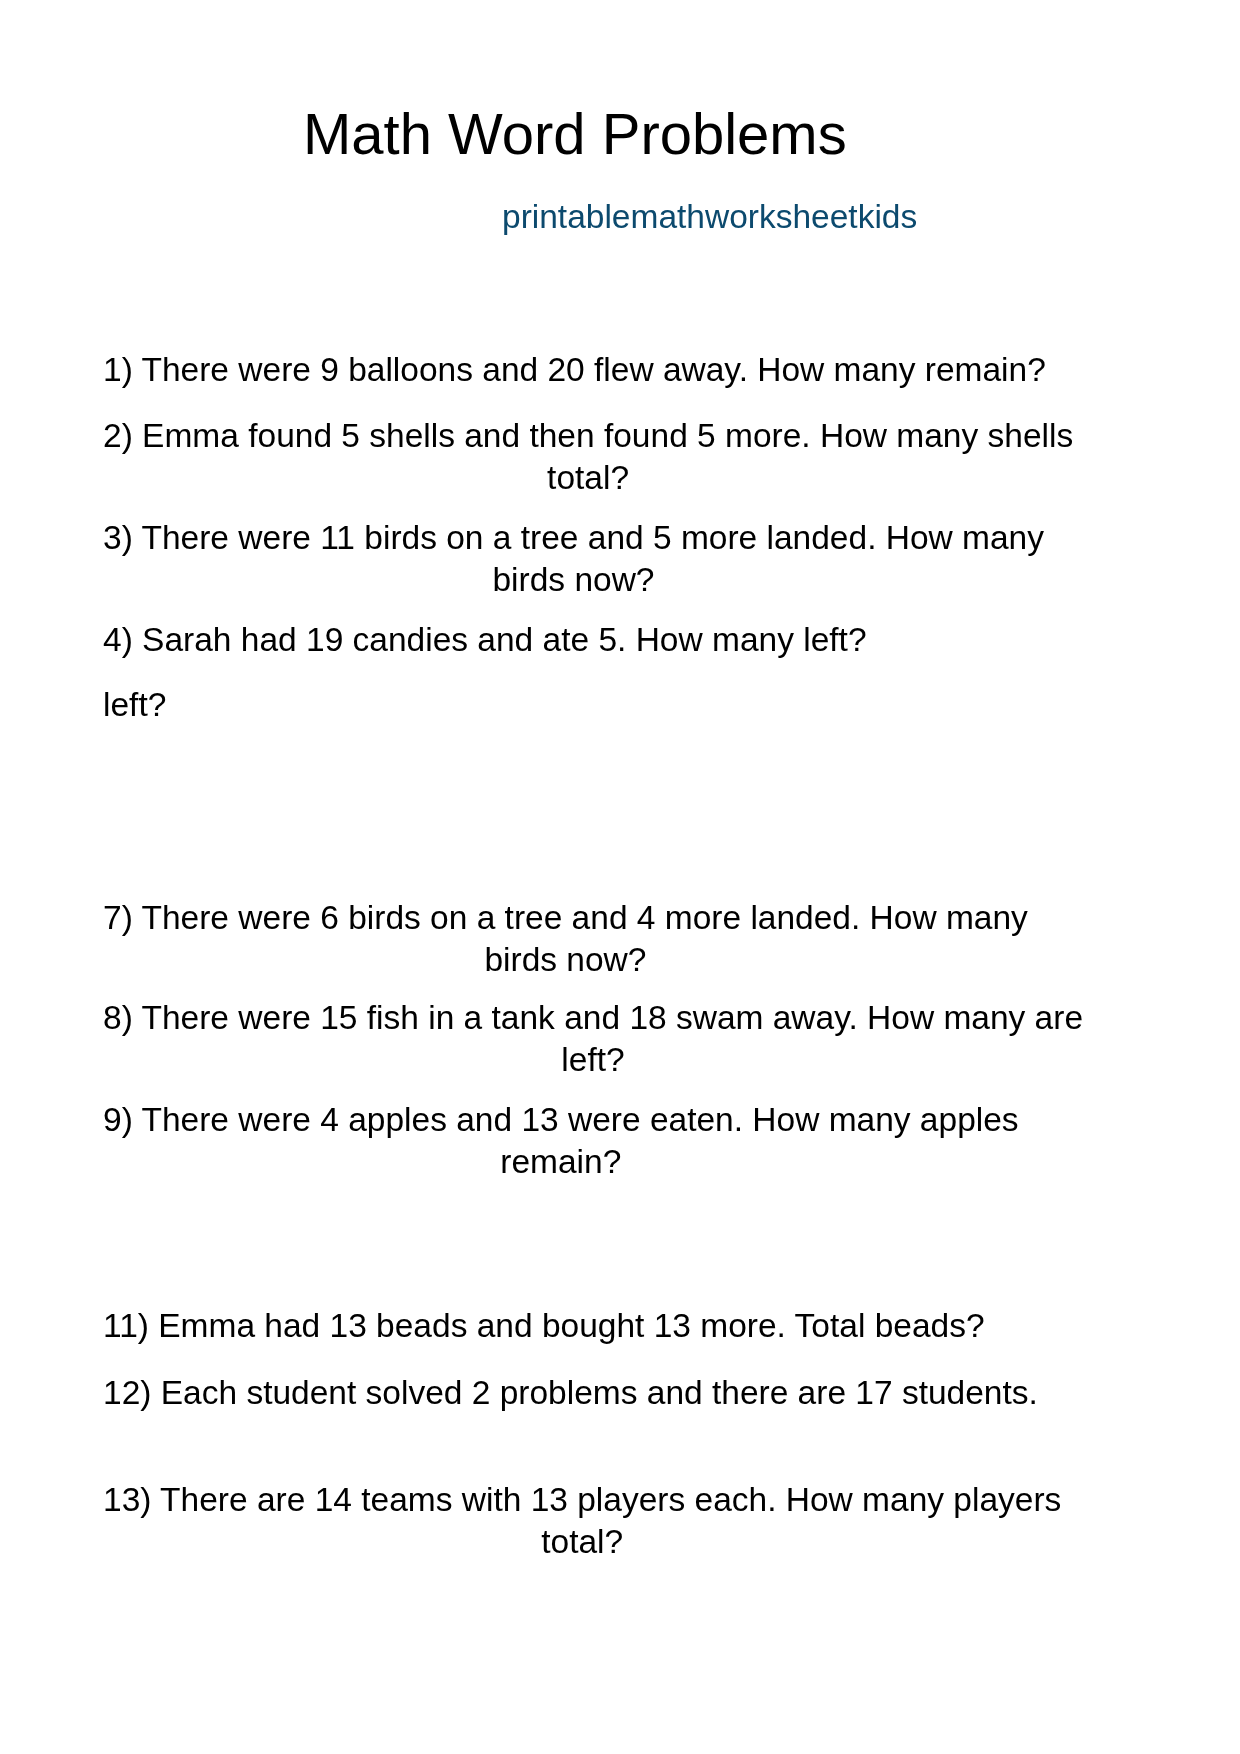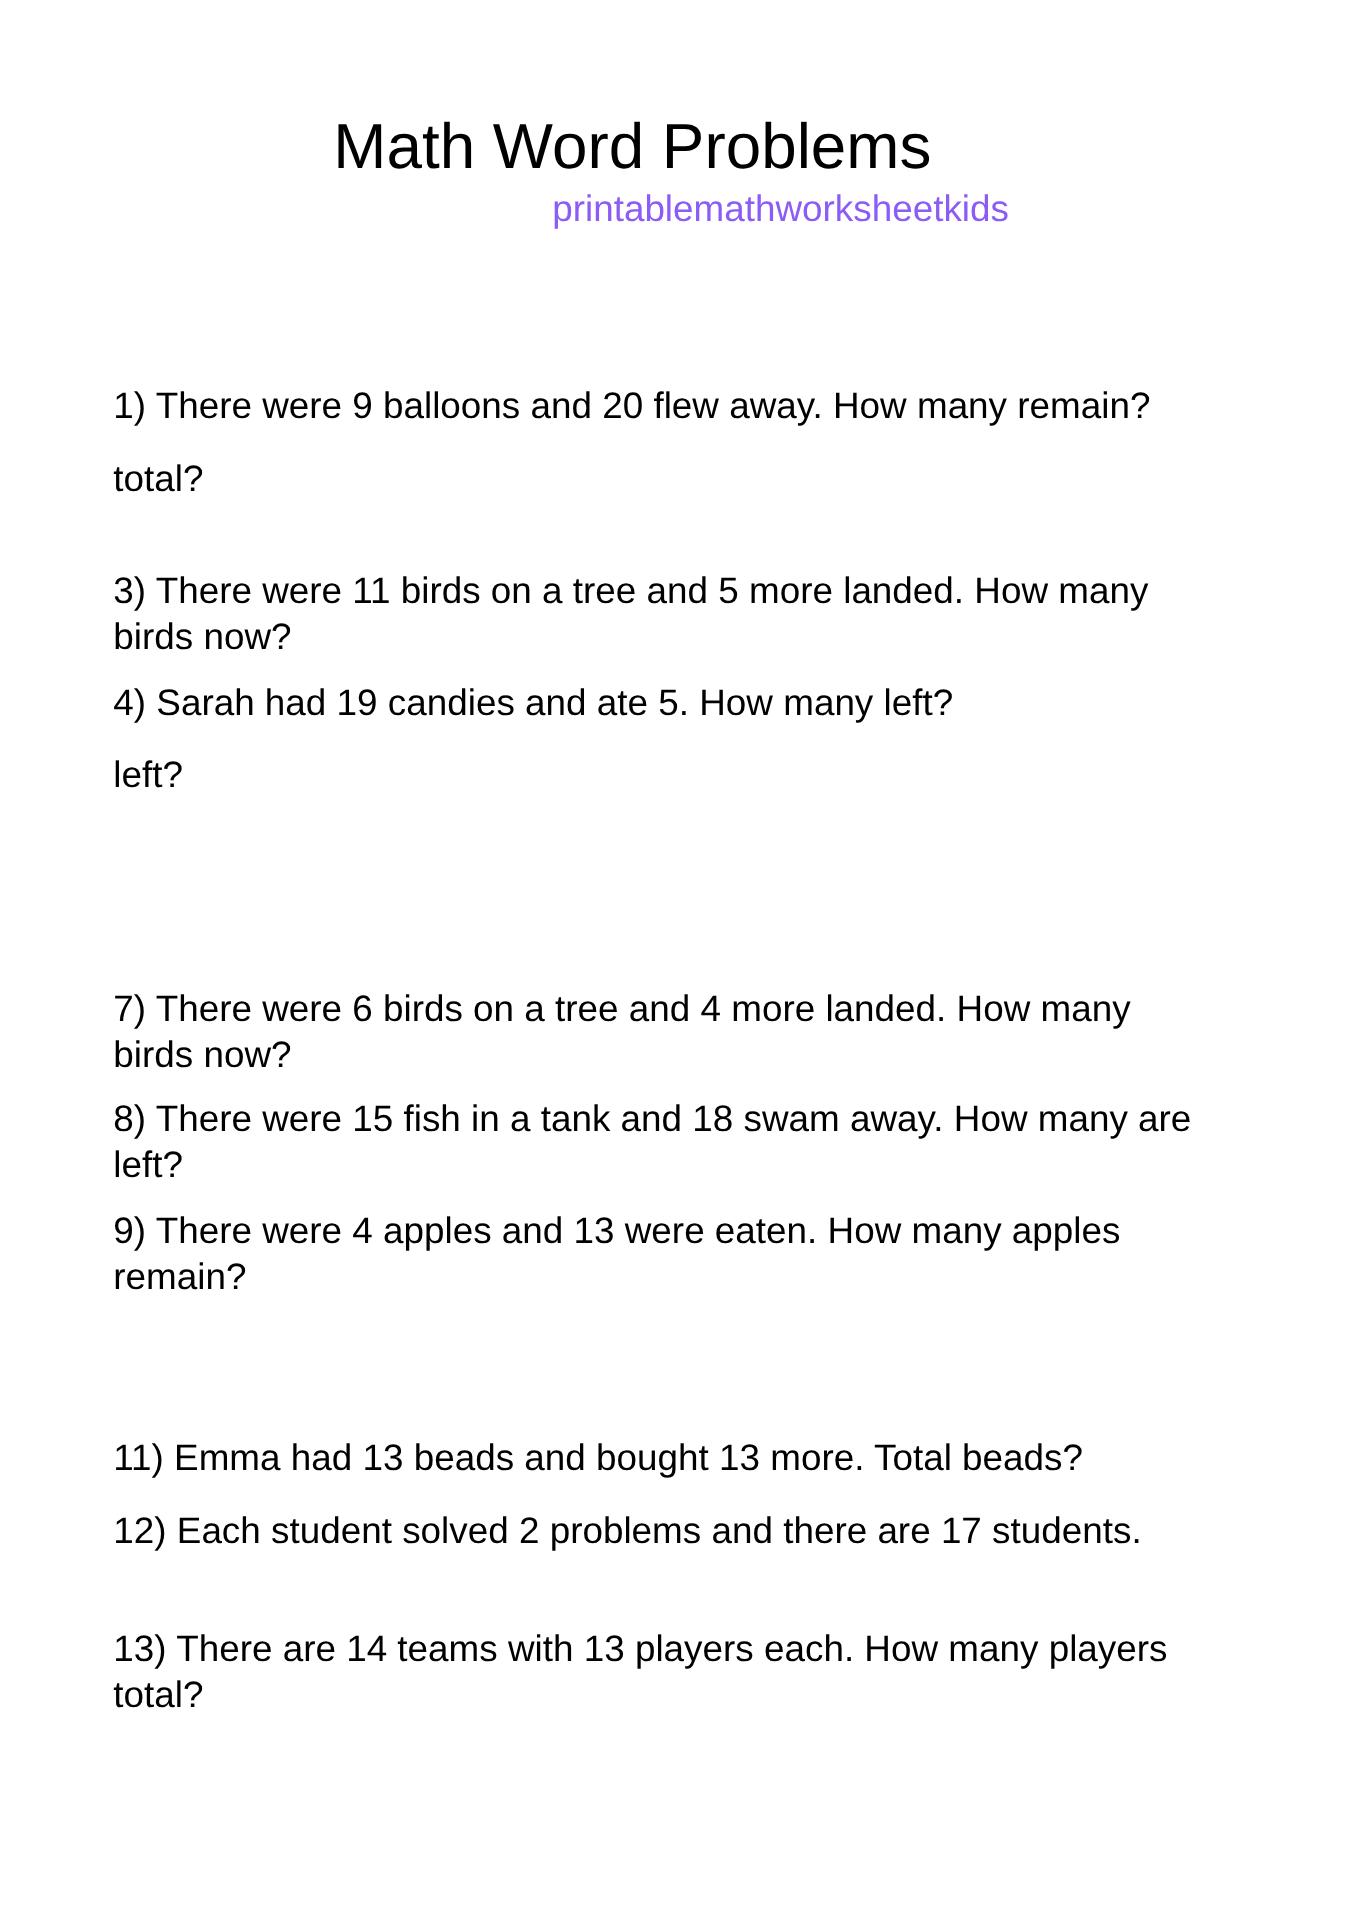--- a/index.html
+++ b/index.html
@@ -29,51 +29,53 @@
       font-size: 58px;
       line-height: 58px;
       white-space: nowrap;
       color: #000000;
       margin: 0;
       font-weight: normal;
     }
     .subtitle {
       position: absolute;
       left: 502px;
-      top: 174px;
+      top: 200px;
       font-size: 33.5px;
       line-height: 34px;
       white-space: nowrap;
-      color: #8b5cf6;
+      color: #0c4a6e;
     }
     .problem {
       position: absolute;
       left: 103px;
       font-size: 33.5px;
       line-height: 42px;
       color: #000000;
+      text-align: center;
     }
     .problem .line {
       display: block;
       white-space: nowrap;
     }
   </style>
 </head>
 <body>
 
 <div class="page">
 
   <h1 class="title">Math Word Problems</h1>
   <div class="subtitle">printablemathworksheetkids</div>
 
   <div class="problem" style="top:349px">
     <span class="line">1) There were 9 balloons and 20 flew away. How many remain?</span>
   </div>
 
   <div class="problem" style="top:415px">
+    <span class="line">2) Emma found 5 shells and then found 5 more. How many shells</span>
     <span class="line">total?</span>
   </div>
 
   <div class="problem" style="top:517px">
     <span class="line">3) There were 11 birds on a tree and 5 more landed. How many</span>
     <span class="line">birds now?</span>
   </div>
 
   <div class="problem" style="top:619px">
     <span class="line">4) Sarah had 19 candies and ate 5. How many left?</span>

